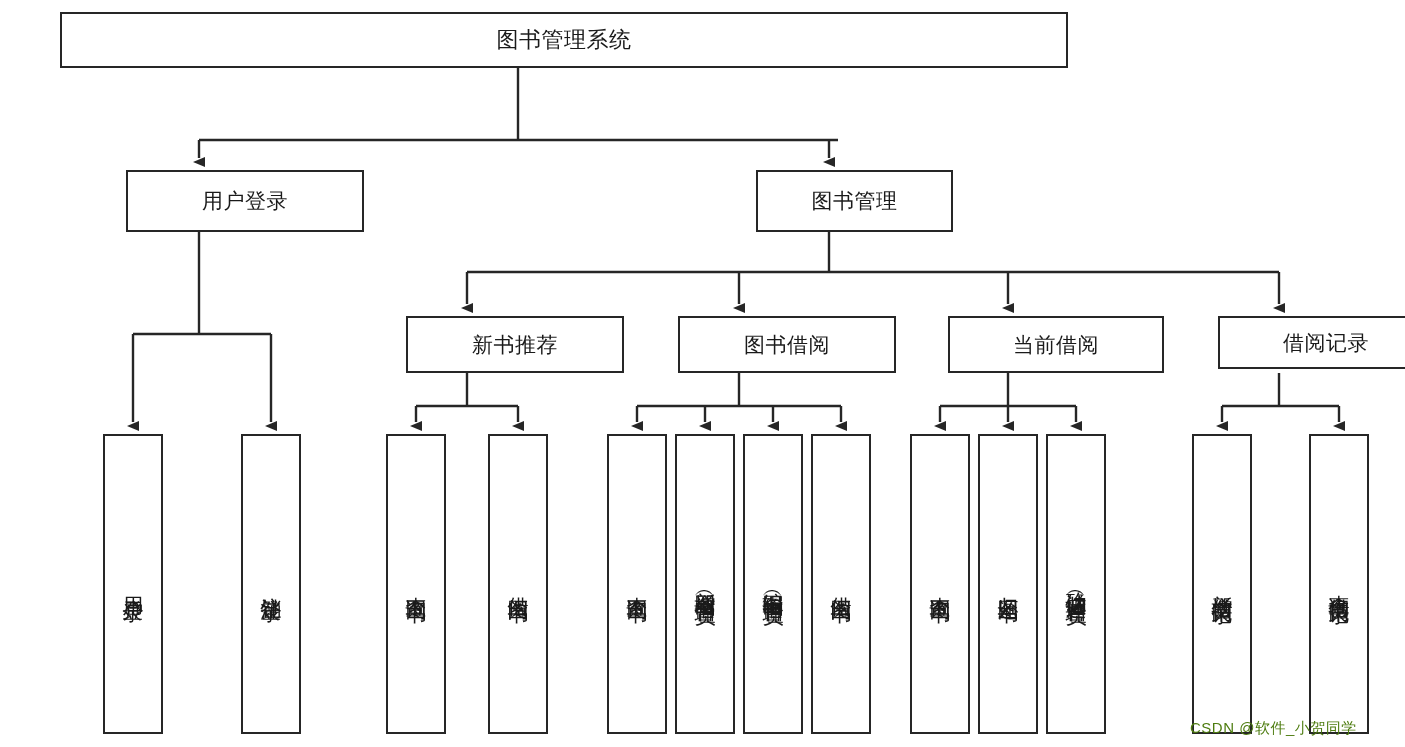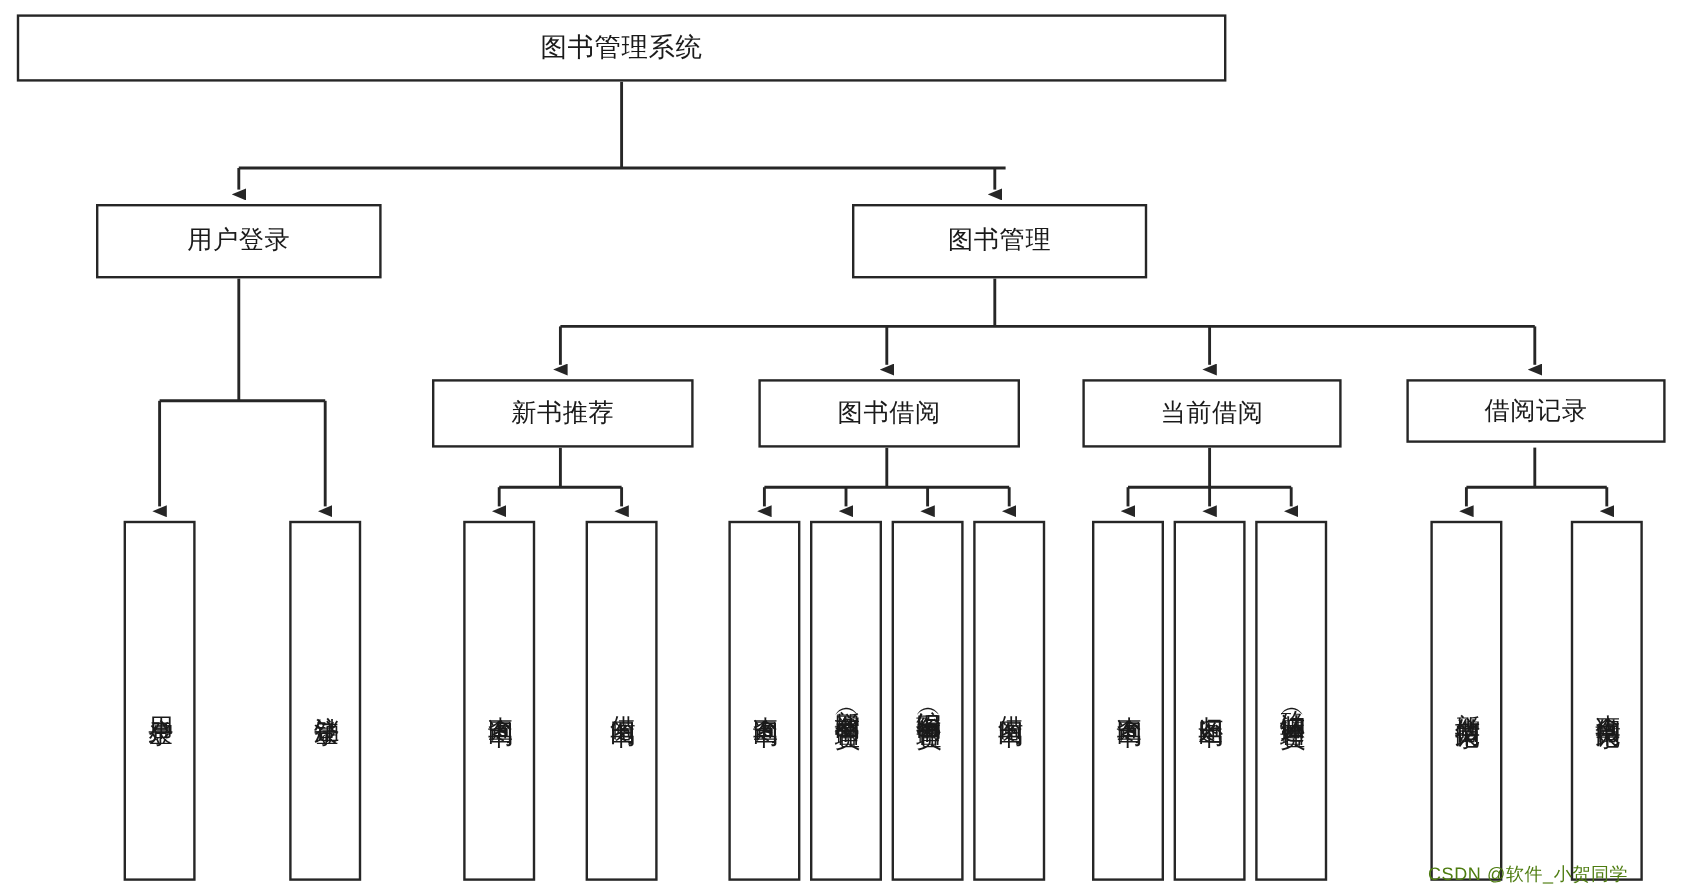--- a/index.html
+++ b/index.html
@@ -33,20 +33,21 @@
     background: #ffffff;
     display: flex;
     align-items: center;
     justify-content: center;
     color: #1a1a1a;
   }
   .node.horiz {
     font-size: 21px;
     letter-spacing: 0.5px;
     line-height: 1.1;
+    margin-left: 46px;
   }
   .node.root {
     font-size: 22px;
   }
   .node.vert {
     writing-mode: vertical-rl;
     text-orientation: upright;
     font-size: 21px;
     letter-spacing: 2px;
     line-height: 1.15;
@@ -122,21 +123,21 @@
     </g>
   </svg>
 
   <div class="node horiz root" style="left:14px; top:12px; width:1008px; height:56px;">
     <span>图书管理系统</span>
   </div>
 
   <div class="node horiz" style="left:80px; top:170px; width:238px; height:62px;">
     <span>用户登录</span>
   </div>
-  <div class="node horiz" style="left:710px; top:170px; width:246px; height:62px;">
+  <div class="node horiz" style="left:710px; top:170px; width:197px; height:62px;">
     <span>图书管理</span>
   </div>
 
   <div class="node horiz" style="left:360px; top:316px; width:218px; height:57px;">
     <span>新书推荐</span>
   </div>
   <div class="node horiz" style="left:632px; top:316px; width:218px; height:57px;">
     <span>图书借阅</span>
   </div>
   <div class="node horiz" style="left:902px; top:316px; width:216px; height:57px;align-items:center;">

